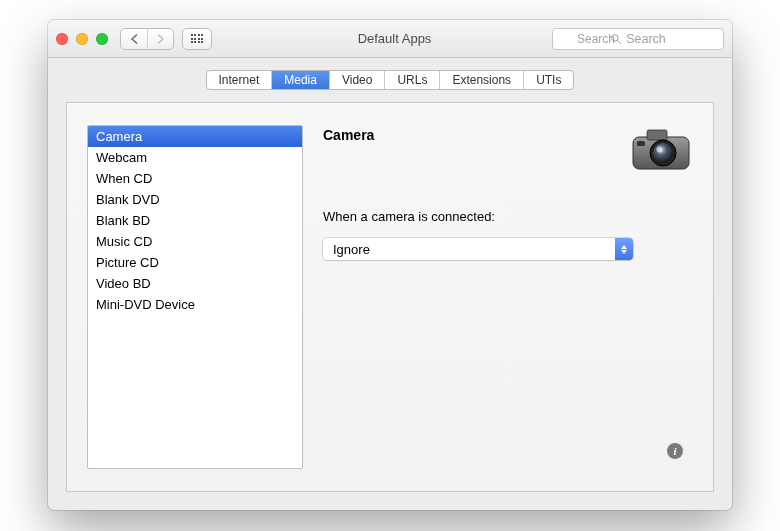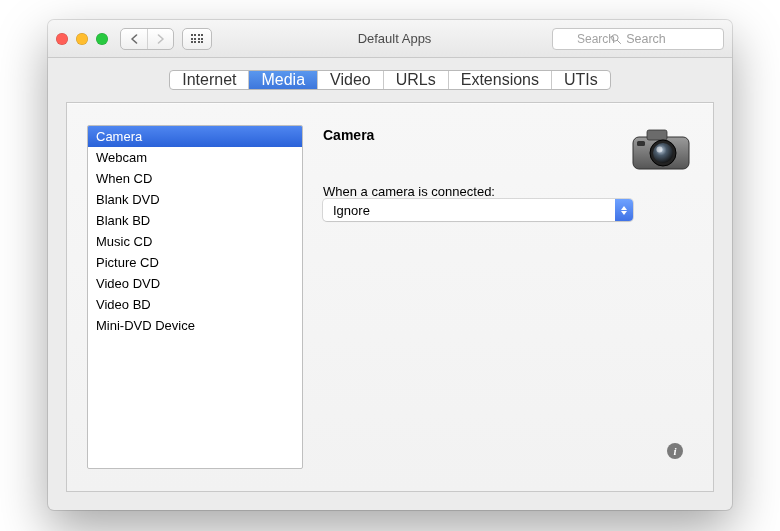--- a/index.html
+++ b/index.html
@@ -72,21 +72,21 @@
     background:#fff; padding:0 8px 0 24px; font-size:12px; color:#333;
   }
   .search::placeholder { color:#a3a3a3; text-align:left; }
   .searchwrap .center { position:absolute; left:0; right:0; top:0; bottom:0; display:flex; align-items:center; justify-content:center; pointer-events:none; color:#a0a0a0; font-size:12.5px; gap:4px;}
   .searchwrap .center svg{ width:12px; height:12px; }
 
   
   .tabs-row { height:44px; display:flex; align-items:center; justify-content:center; background:#ececec;}
   .tabs {
     display:inline-flex; border:1px solid #b9b9b9; border-radius:4px; overflow:hidden;
-    height:20px; font-size:16px; background:#fff;
+    height:20px; font-size:12px; background:#fff;
   }
   .tab { padding:0 12px; display:flex; align-items:center; color:#333; cursor:default;}
   .tab + .tab { border-left:1px solid #c9c9c9;}
   .tab.selected { background:#3b7ddd; background:linear-gradient(#5a97ee,#3e77dc); color:#fff;}
 
   
   .content {
     position:absolute; left:18px; right:18px; top:82px; bottom:18px;
     border:1px solid #c8c8c8; border-radius:0;
     background:#f5f5f5;
@@ -102,23 +102,23 @@
   }
   .listbox-scroll{ position:absolute; left:0; right:0; top:0; bottom:0; overflow-y:auto;}
   .li {
     padding: 2px 8px; font-size:13px; color:#000; line-height:17px;
   }
   .li.selected { background:#2a62d9; background:linear-gradient(#4f86f0,#2a62d9); color:#fff;}
   .detail { flex:1; padding-left:20px; position:relative;}
   .detail-header { display:flex; align-items:flex-start; justify-content:space-between;}
   .detail-title { font-weight:600; font-size:14px; color:#000; margin-top:2px;}
   .camera-icon { width:64px; height:48px; }
-  .prompt { margin-top:11px; font-size:13px; color:#000;}
+  .prompt { margin-top:36px; font-size:13px; color:#000;}
   .popup {
-    margin-top:0; height:22px; width: 310px;
+    margin-top:14px; height:22px; width: 310px;
     border-radius:4px; background:#fff;
     display:flex; align-items:center; justify-content:space-between;
     padding:0 0 0 10px; font-size:13px; color:#000;
     box-shadow: 0 0 0 1px rgba(0,0,0,0.12), 0 1px 1px rgba(0,0,0,0.08);
     position:relative;
   }
   .popup-caret {
     width:18px; height:22px; border-top-right-radius:4px; border-bottom-right-radius:4px;
     background: linear-gradient(#6fa2ff,#3f72e6);
     display:flex; flex-direction:column; align-items:center; justify-content:center;
@@ -205,21 +205,20 @@
   <div class="content">
     <div class="listbox">
       <div class="listbox-scroll">
         <div class="li selected">Camera</div>
         <div class="li">Webcam</div>
         <div class="li">When CD</div>
         <div class="li">Blank DVD</div>
         <div class="li">Blank BD</div>
         <div class="li">Music CD</div>
         <div class="li">Picture CD</div>
-        <div class="li">Video DVD</div>
         <div class="li">Video BD</div>
         <div class="li">Mini-DVD Device</div>
       </div>
     </div>
 
     <div class="detail">
       <div class="detail-header">
         <div class="detail-title">Camera</div>
         <svg class="camera-icon" viewBox="0 0 64 48">
           <defs>

